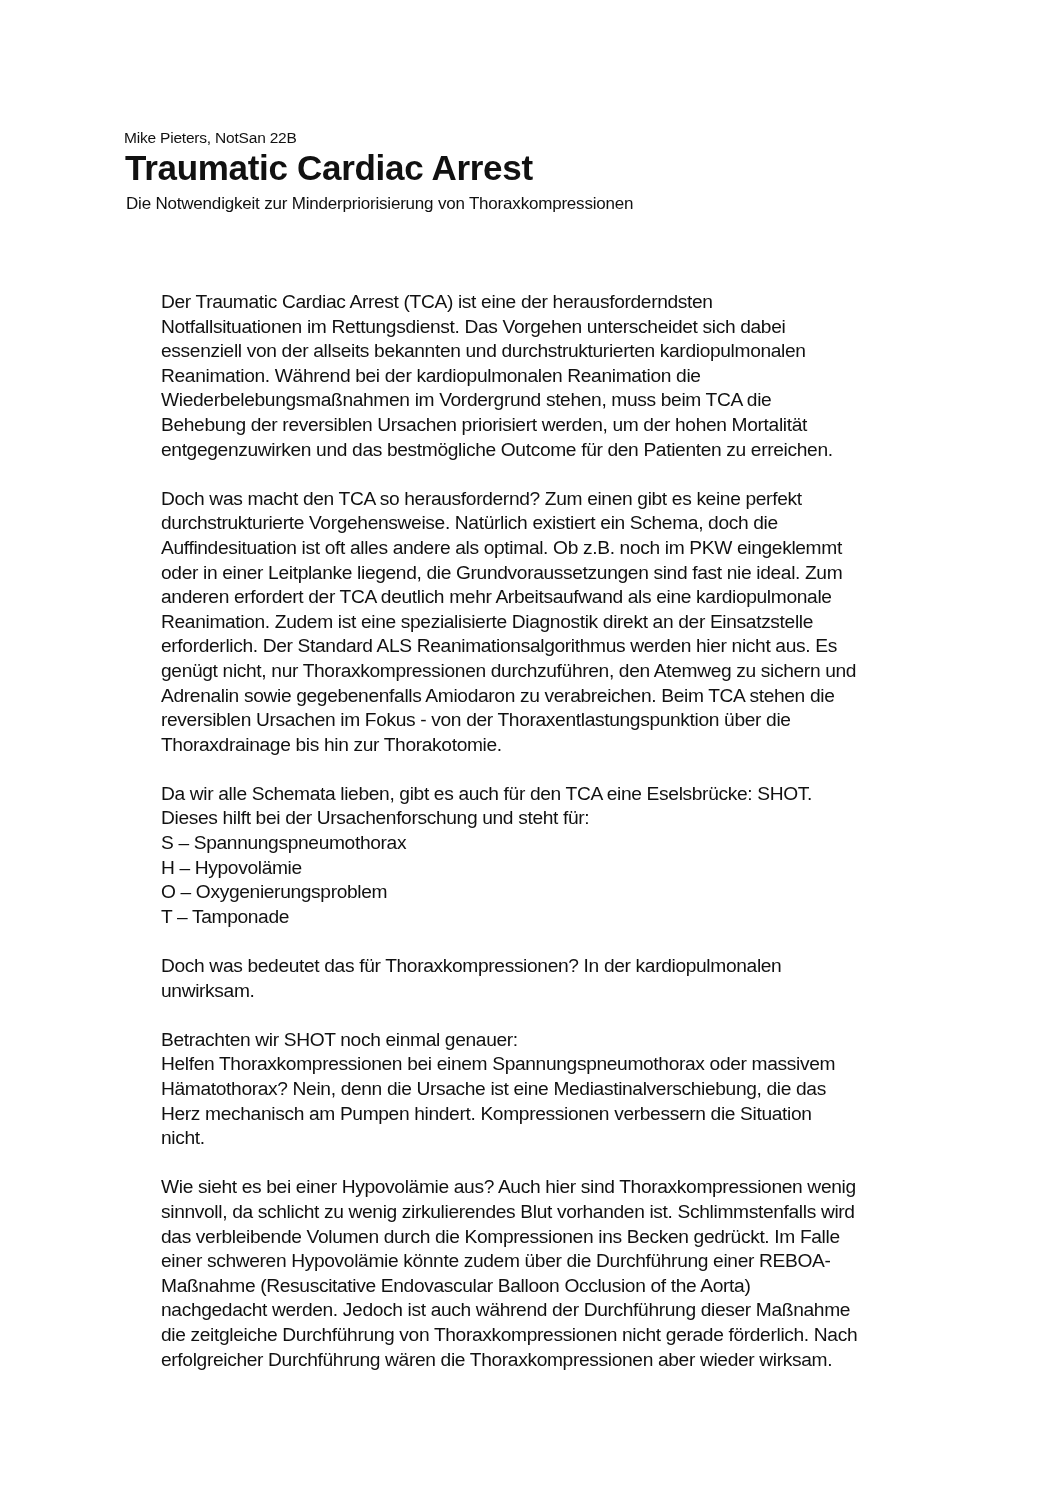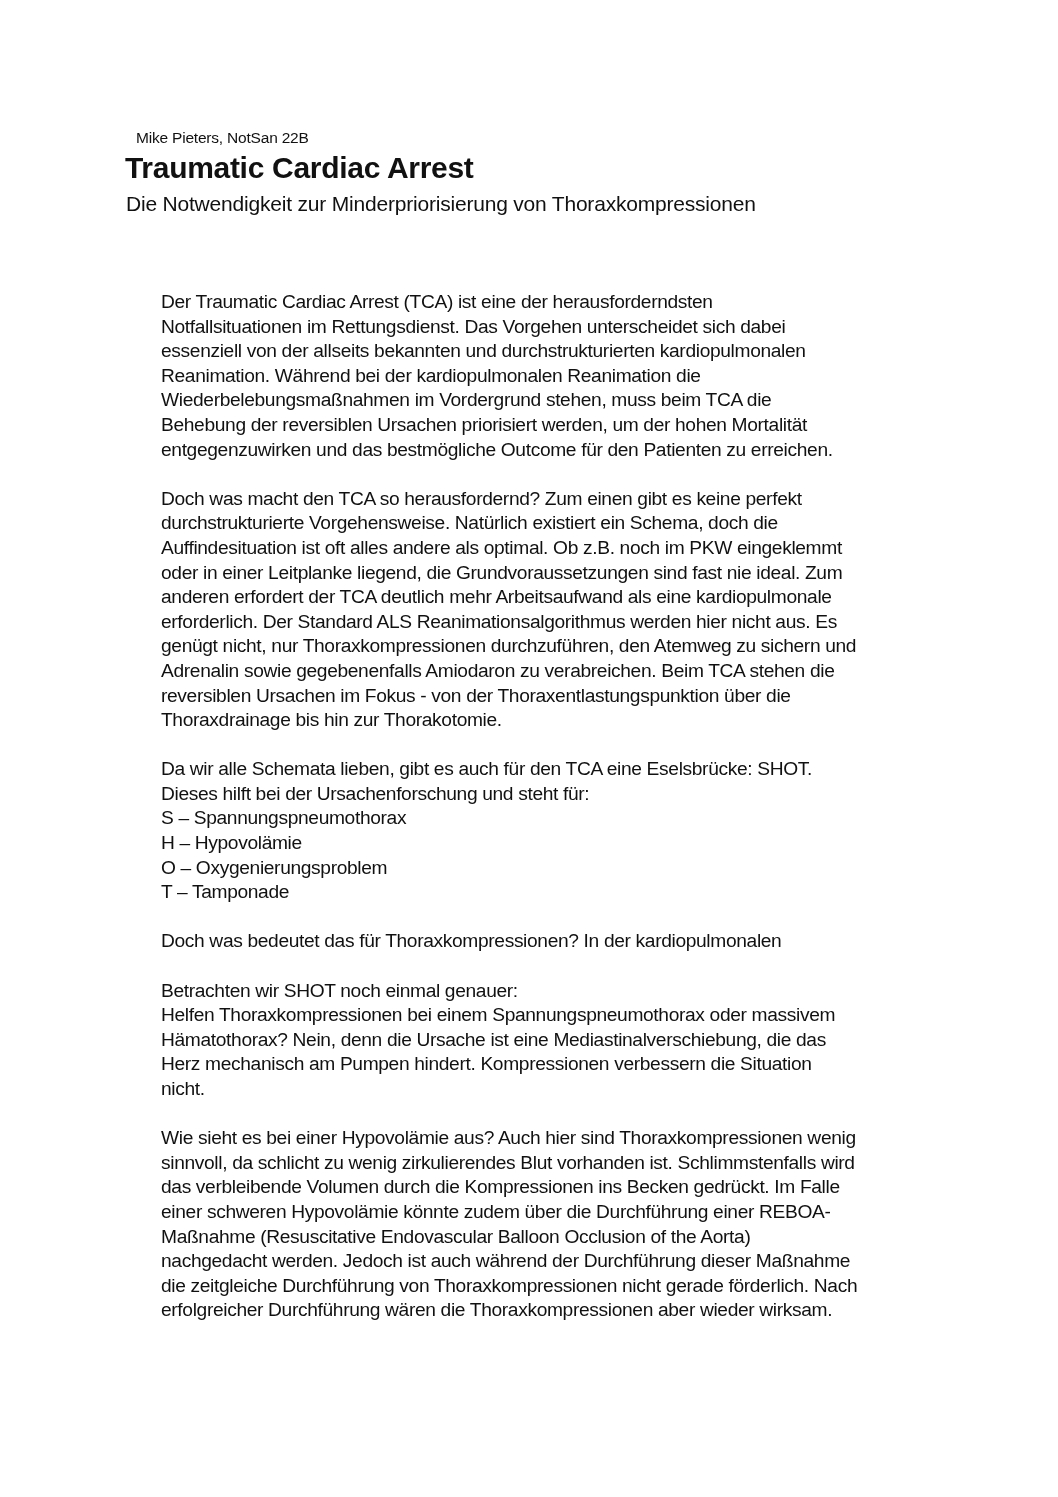--- a/index.html
+++ b/index.html
@@ -1,21 +1,21 @@
 <!DOCTYPE html>
 <html><head>
 <meta charset="utf-8">
 <style>
   html, body { margin: 0; padding: 0; background: #ffffff; }
   body { width: 1058px; height: 1497px; position: relative; overflow: hidden;
          font-family: "Liberation Sans", sans-serif; color: #111111; }
   .page { position: absolute; left: 0; top: 0; width: 1058px; height: 1497px; background: #ffffff; }
-  .author { position: absolute; left: 136px; top: 128px; font-size: 15.5px; line-height: 20px; letter-spacing: -0.2px; }
-  .title { position: absolute; left: 125px; top: 147px; font-size: 30px; font-weight: bold; line-height: 42px; letter-spacing: -0.3px; }
-  .subtitle { position: absolute; left: 126px; top: 194px; font-size: 21px; line-height: 20px; letter-spacing: -0.2px; }
+  .author { position: absolute; left: 124px; top: 128px; font-size: 15.5px; line-height: 20px; letter-spacing: -0.2px; }
+  .title { position: absolute; left: 125px; top: 147px; font-size: 35px; font-weight: bold; line-height: 42px; letter-spacing: -0.3px; }
+  .subtitle { position: absolute; left: 126px; top: 194px; font-size: 17px; line-height: 20px; letter-spacing: -0.2px; }
   .body { position: absolute; left: 126px; top: 290px; width: 820px; font-size: 19.2px; line-height: 24.6px; letter-spacing: -0.35px; }
   .para { margin: 0 0 24.6px 0; }
   .line { display: block; white-space: nowrap; margin-left: 35px; }
 </style>
 </head>
 <body>
 
 <div class="page">
   <div class="author">Mike Pieters, NotSan 22B</div>
   <div class="title">Traumatic Cardiac Arrest</div>
@@ -30,36 +30,38 @@
       <span class="line">Wiederbelebungsmaßnahmen im Vordergrund stehen, muss beim TCA die</span>
       <span class="line">Behebung der reversiblen Ursachen priorisiert werden, um der hohen Mortalität</span>
       <span class="line">entgegenzuwirken und das bestmögliche Outcome für den Patienten zu erreichen.</span>
     </p>
     <p class="para">
       <span class="line">Doch was macht den TCA so herausfordernd? Zum einen gibt es keine perfekt</span>
       <span class="line">durchstrukturierte Vorgehensweise. Natürlich existiert ein Schema, doch die</span>
       <span class="line">Auffindesituation ist oft alles andere als optimal. Ob z.B. noch im PKW eingeklemmt</span>
       <span class="line">oder in einer Leitplanke liegend, die Grundvoraussetzungen sind fast nie ideal. Zum</span>
       <span class="line">anderen erfordert der TCA deutlich mehr Arbeitsaufwand als eine kardiopulmonale</span>
+      <span class="line">Reanimation. Zudem ist eine spezialisierte Diagnostik direkt an der Einsatzstelle</span>
       <span class="line">erforderlich. Der Standard ALS Reanimationsalgorithmus werden hier nicht aus. Es</span>
       <span class="line">genügt nicht, nur Thoraxkompressionen durchzuführen, den Atemweg zu sichern und</span>
       <span class="line">Adrenalin sowie gegebenenfalls Amiodaron zu verabreichen. Beim TCA stehen die</span>
       <span class="line">reversiblen Ursachen im Fokus - von der Thoraxentlastungspunktion über die</span>
       <span class="line">Thoraxdrainage bis hin zur Thorakotomie.</span>
     </p>
     <p class="para">
       <span class="line">Da wir alle Schemata lieben, gibt es auch für den TCA eine Eselsbrücke: SHOT.</span>
       <span class="line">Dieses hilft bei der Ursachenforschung und steht für:</span>
       <span class="line">S – Spannungspneumothorax</span>
       <span class="line">H – Hypovolämie</span>
       <span class="line">O – Oxygenierungsproblem</span>
       <span class="line">T – Tamponade</span>
     </p>
     <p class="para">
       <span class="line">Doch was bedeutet das für Thoraxkompressionen? In der kardiopulmonalen</span>
+      <span class="line">unwirksam.</span>
     </p>
     <p class="para">
       <span class="line">Betrachten wir SHOT noch einmal genauer:</span>
       <span class="line">Helfen Thoraxkompressionen bei einem Spannungspneumothorax oder massivem</span>
       <span class="line">Hämatothorax? Nein, denn die Ursache ist eine Mediastinalverschiebung, die das</span>
       <span class="line">Herz mechanisch am Pumpen hindert. Kompressionen verbessern die Situation</span>
       <span class="line">nicht.</span>
     </p>
     <p class="para">
       <span class="line">Wie sieht es bei einer Hypovolämie aus? Auch hier sind Thoraxkompressionen wenig</span>

